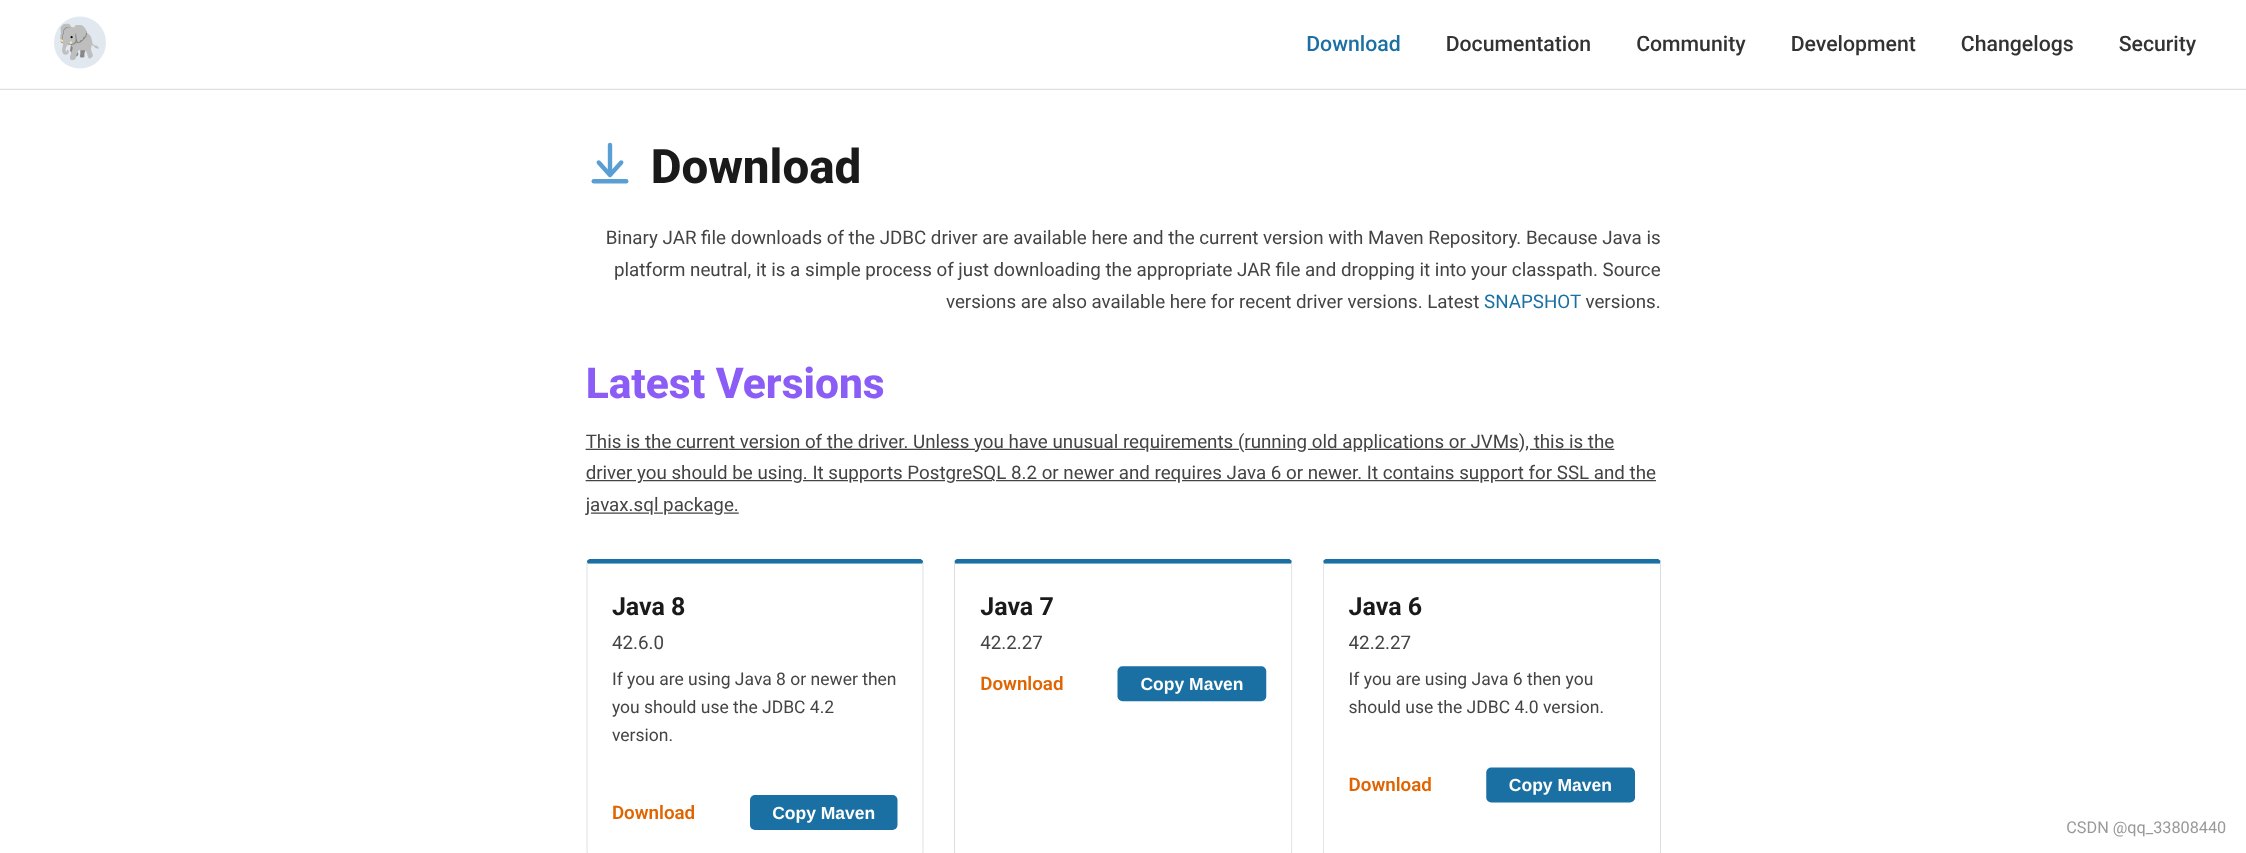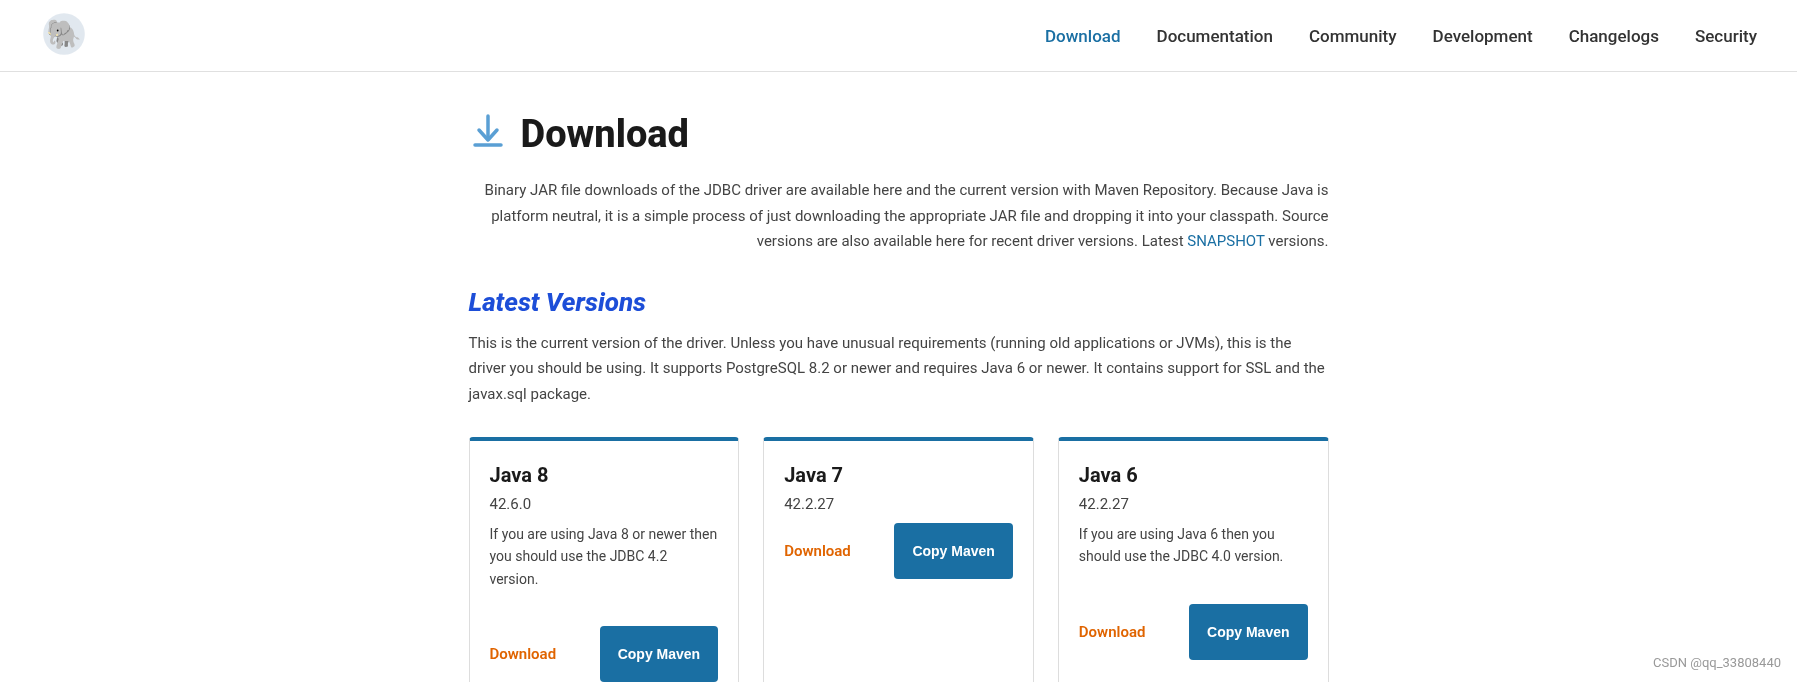--- a/index.html
+++ b/index.html
@@ -74,33 +74,33 @@
       margin-bottom: 32px;
       max-width: 860px;
       text-align: right;
     }
     .intro-text a {
       color: #1a6fa3;
       text-decoration: none;
     }
     
     .section-heading {
-      font-size: 26px;
+      font-size: 34px;
       font-weight: 800;
-      color: #1d4ed8;
+      color: #8b5cf6;
       margin-bottom: 14px;
-      font-style: italic;
     }
     
     .section-desc {
       font-size: 15px;
       line-height: 1.7;
       color: #444;
       margin-bottom: 30px;
       max-width: 860px;
+      text-decoration: underline;
     }
     
     .cards-row {
       display: flex;
       gap: 24px;
     }
     .version-card {
       flex: 1;
       border: 1px solid #ddd;
       border-top: 4px solid #1a6fa3;
@@ -138,21 +138,21 @@
       border: none;
       cursor: pointer;
       padding: 0;
       text-decoration: none;
     }
     .btn-copy-maven {
       background: #1a6fa3;
       color: #fff;
       border: none;
       border-radius: 4px;
-      padding: 20px 18px;
+      padding: 6px 18px;
       font-size: 14px;
       font-weight: 600;
       cursor: pointer;
       margin-left: auto;
     }
     
     .watermark {
       position: fixed;
       bottom: 12px;
       right: 16px;

